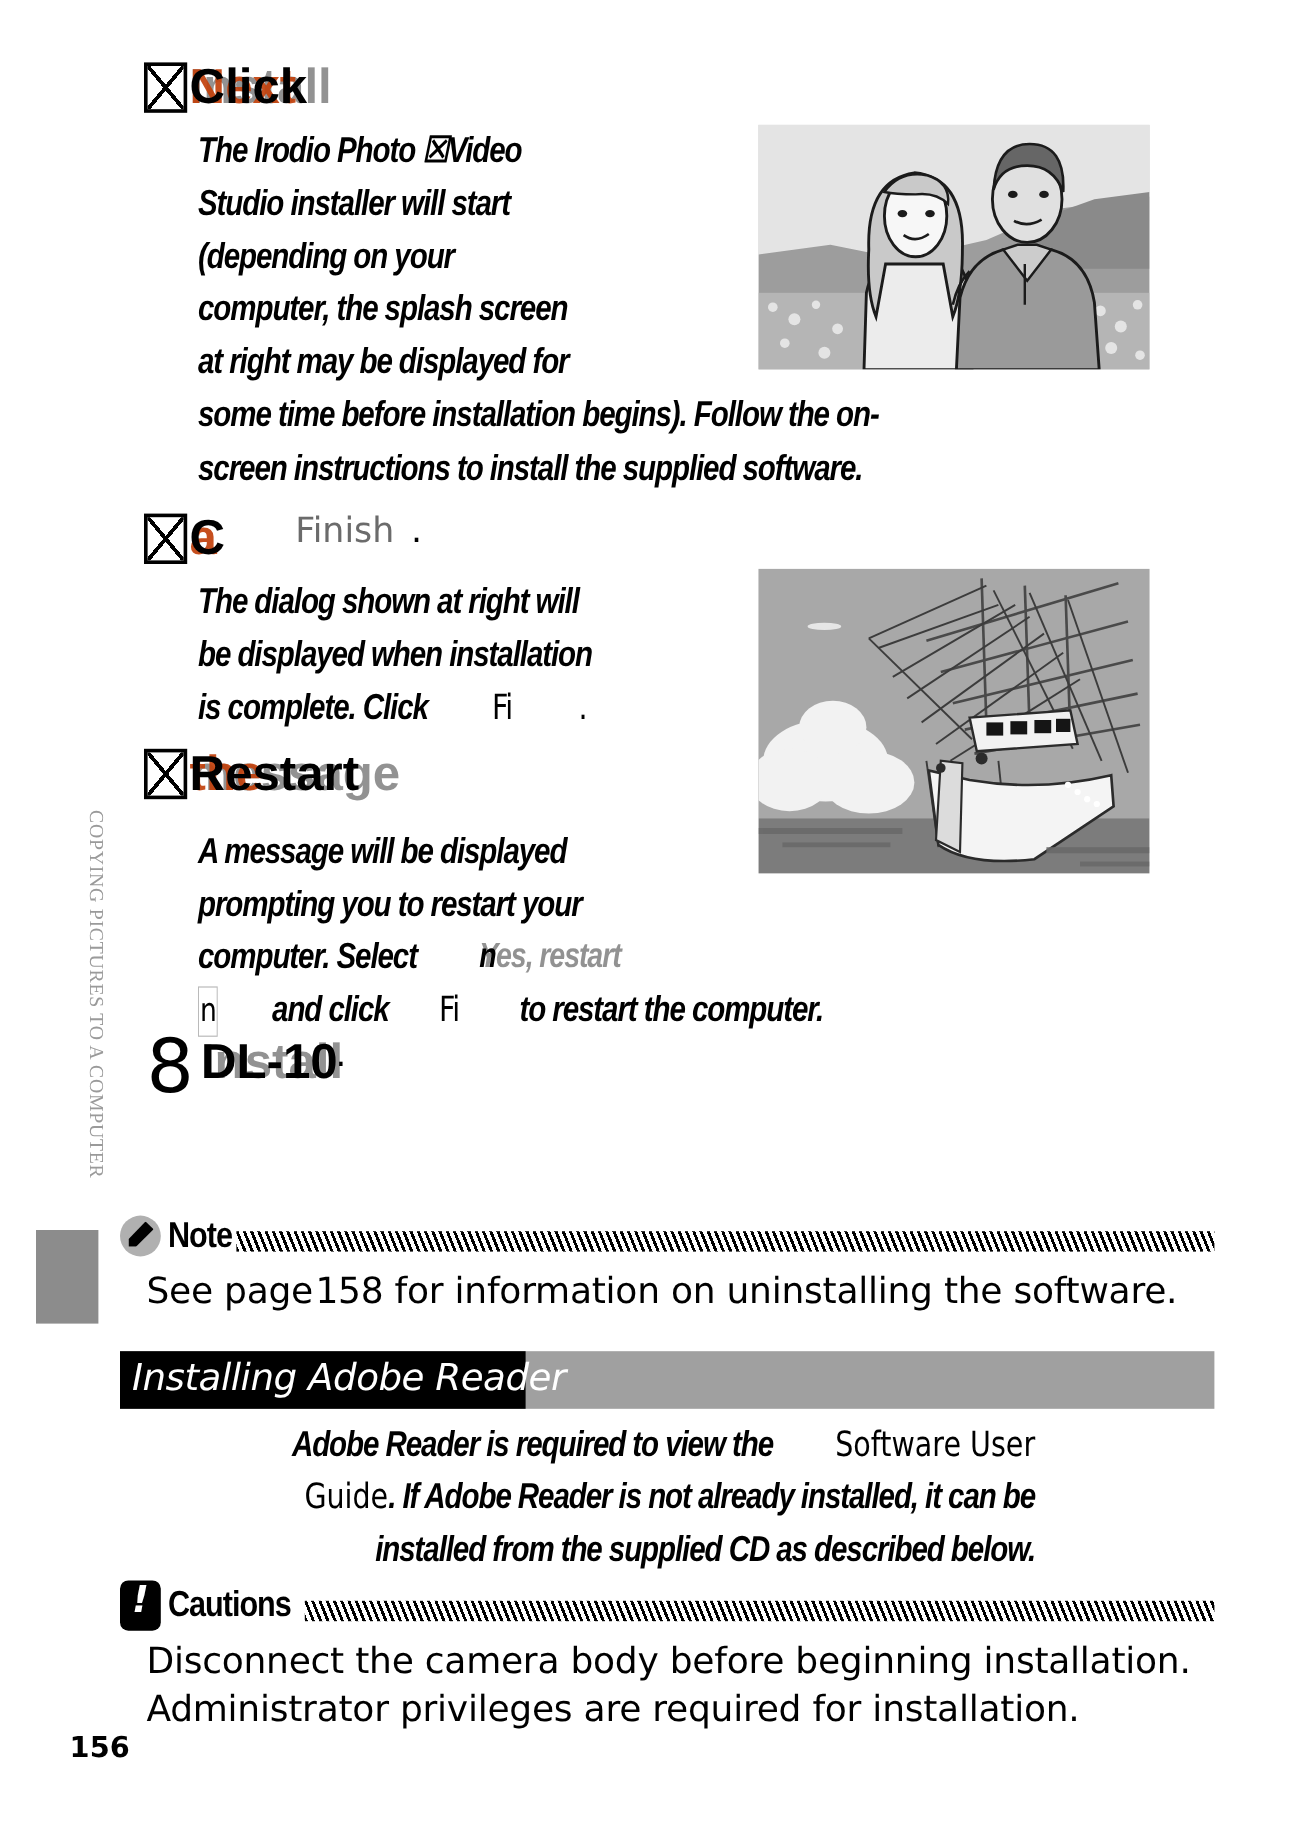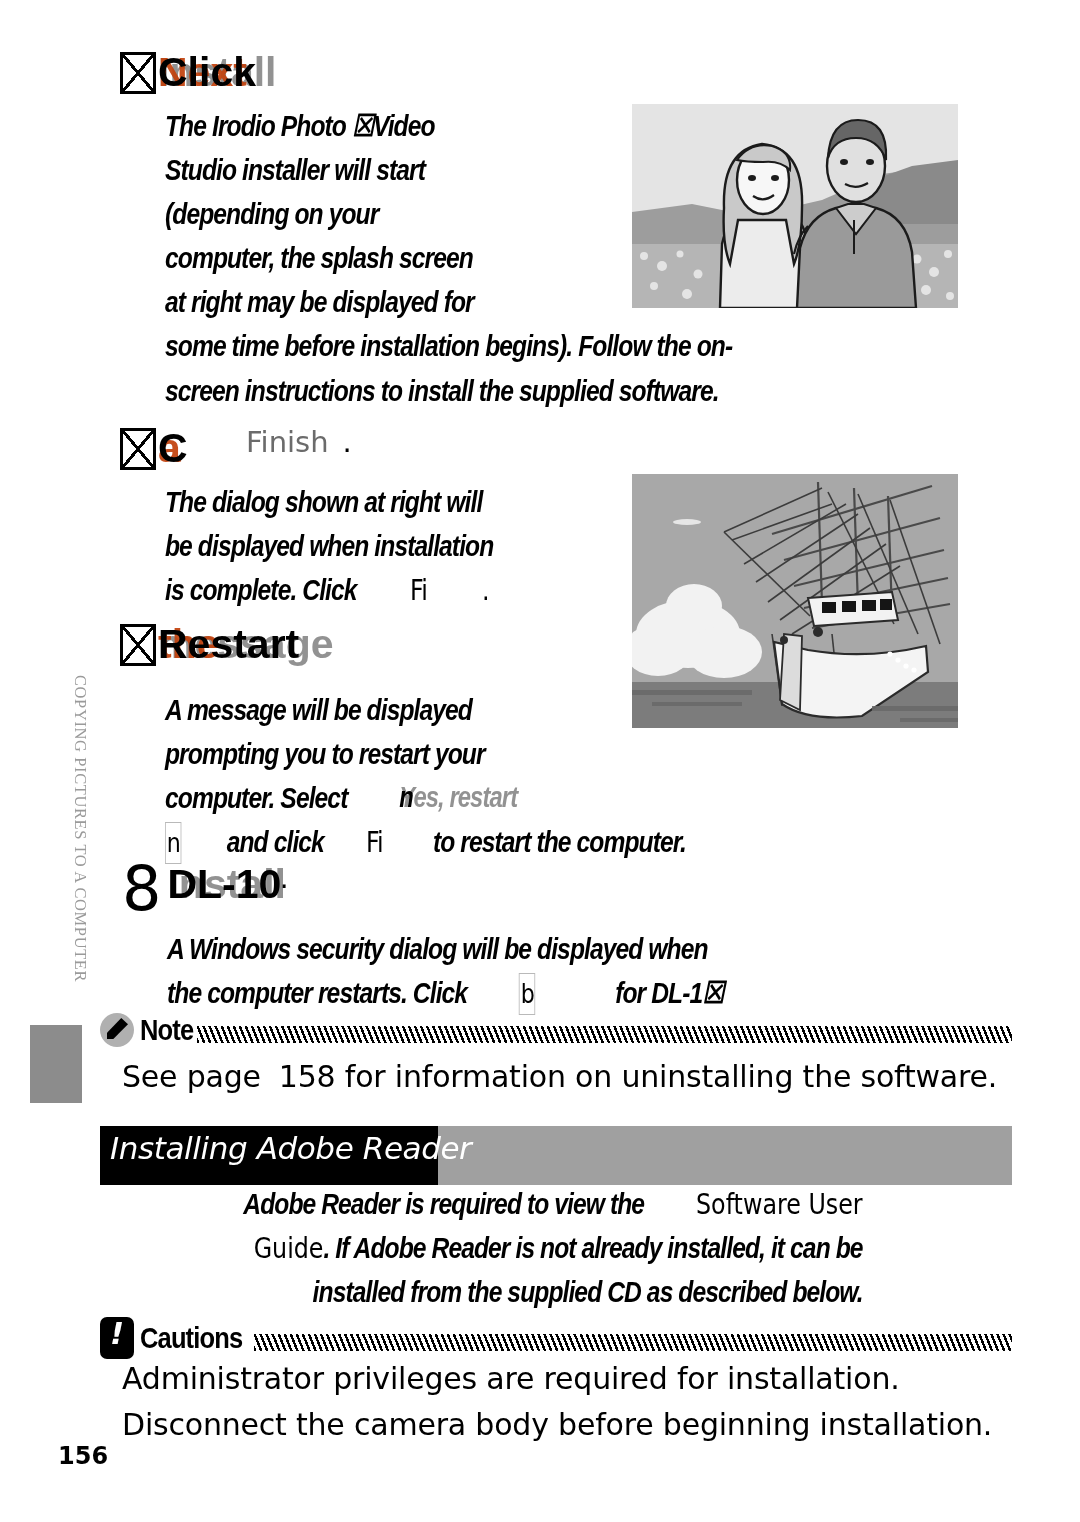--- a/index.html
+++ b/index.html
@@ -136,21 +136,21 @@
     font-family:"DejaVu Sans", sans-serif;
     font-size:30px;line-height:1.28;
     letter-spacing:-.2px;
     margin-top:8px;margin-left:22px;
     white-space:nowrap;
   }
 
   
   .section-bar{
     position:absolute;left:100px;top:1126px;
-    width:912px;height:59px;background:#a0a0a0;
+    width:912px;height:48px;background:#a0a0a0;
   }
   .section-bar .blk{
     position:absolute;left:0;top:0;width:338px;height:100%;background:#000;
   }
   .section-bar .txt{
     position:absolute;left:10px;top:4px;
     color:#fff;font-size:31px;font-style:italic;
     font-family:"DejaVu Sans", sans-serif;
     letter-spacing:-.4px;
     white-space:nowrap;
@@ -372,38 +372,30 @@
 
   <div class="step" style="left:122px;top:860px;">
     <div class="step-head" style="align-items:flex-start;">
       <span class="stepnum">8</span>
       <span class="glyphstack" style="width:130px;margin-left:6px;margin-top:4px;">
         <span class="g3">Install</span>
         <span class="g1">DL-10</span>
       </span>
       <span class="inline-btn" style="margin-left:-18px;margin-top:4px;">.</span>
     </div>
-    <div style="margin-top:8px;margin-left:45px;">
-      <div class="body-italic">A Windows security dialog will be displayed when</div>
-      <div class="body-italic">
-        <span>the computer restarts. Click</span>
-        <span class="tiny-box" style="margin-left:56px;">b</span>
-        <span style="margin-left:90px;">for DL-1☒</span>
-      </div>
-    </div>
   </div>
 
   <div class="callout" style="top:1010px;width:912px;">
     <div class="callout-head">
       <span class="note-icon"></span>
       <span class="label">Note</span>
       <span class="hatch"></span>
     </div>
     <div class="callout-body">
-      <span>See page</span><span style="margin-left:18px;">158</span> <span>for information on uninstalling the software.</span>
+      <span>See page</span><span style="margin-left:2px;">158</span> <span>for information on uninstalling the software.</span>
     </div>
   </div>
 
   <div class="section-bar">
     <div class="blk"></div>
     <div class="txt">Installing Adobe Reader</div>
   </div>
 
   <div style="position:absolute;left:100px;top:1182px;width:930px;text-align:right;">
     <div class="body-italic">
@@ -415,19 +407,19 @@
     </div>
     <div class="body-italic">installed from the supplied CD as described below.</div>
   </div>
 
   <div class="callout" style="top:1318px;width:912px;">
     <div class="callout-head">
       <span class="caution-icon"></span>
       <span class="label">Cautions</span>
       <span class="hatch"></span>
     </div>
+    <div class="callout-body">Disconnect the camera body before beginning installation.</div>
     <div class="callout-body" style="margin-top:2px;">Administrator privileges are required for installation.</div>
-    <div class="callout-body">Disconnect the camera body before beginning installation.</div>
   </div>
 
   <div class="pagenum">156</div>
 
 </div>
 
 </body></html>

